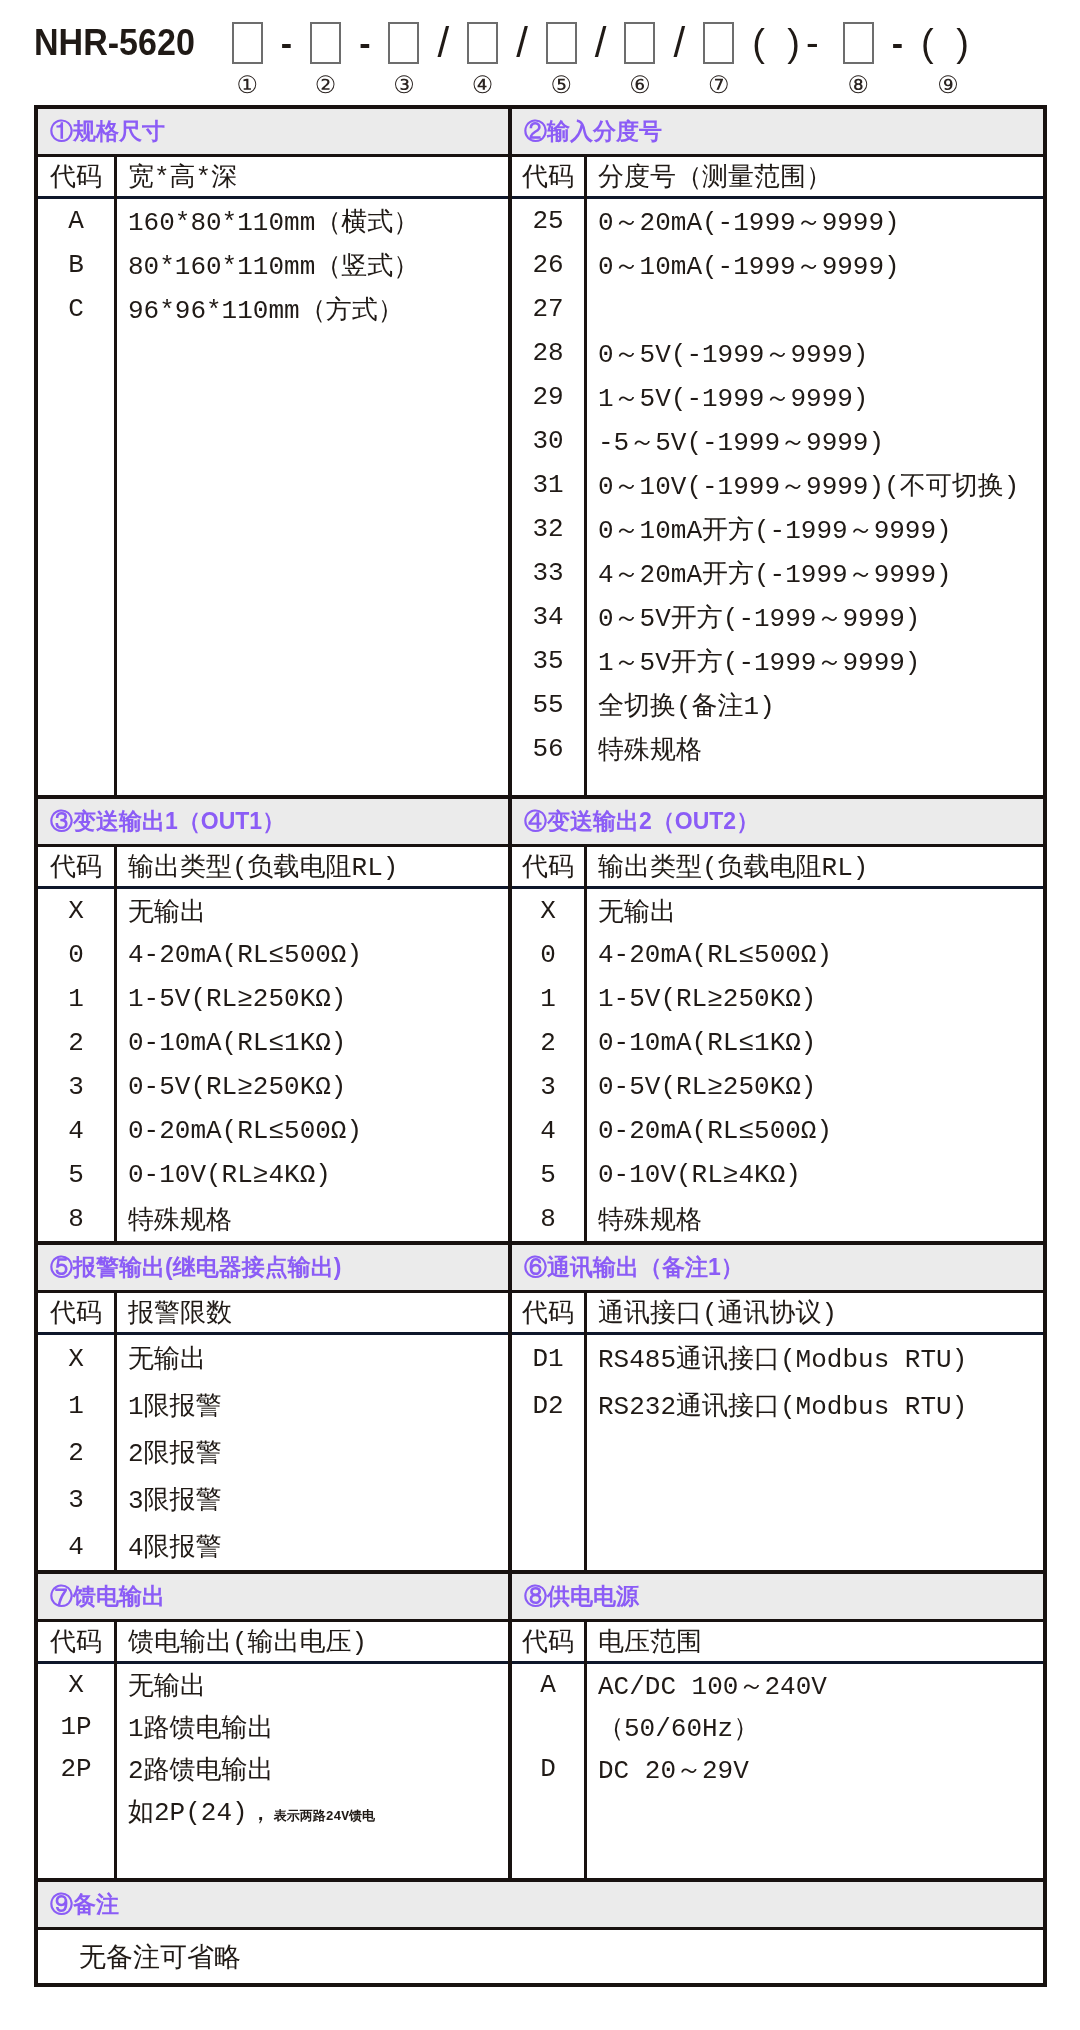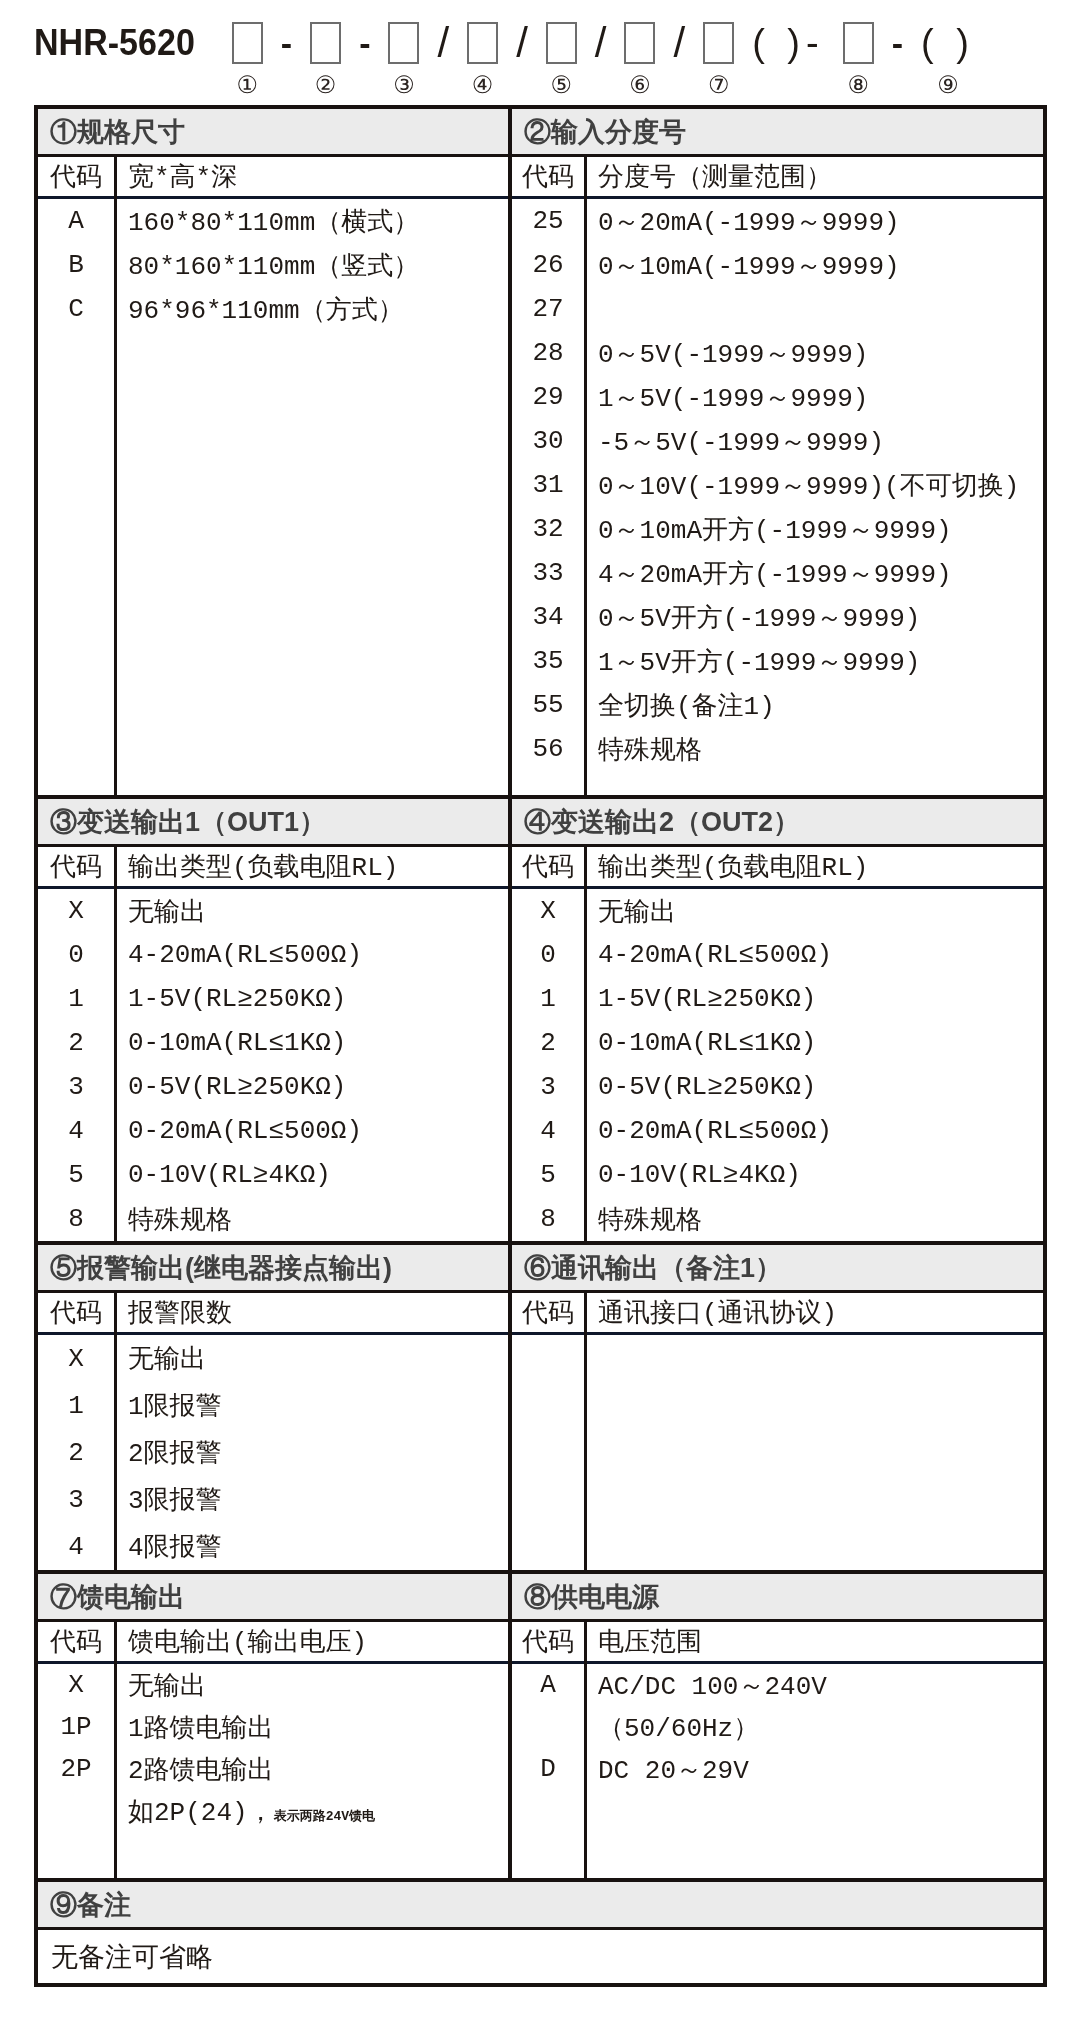--- a/index.html
+++ b/index.html
@@ -24,41 +24,41 @@
   .spec-table{
     width:1013px;margin:6px 0 0 34px;border:4px solid #181210;box-sizing:border-box;
     font-family:"Liberation Mono","DejaVu Sans Mono",monospace;
   }
   .pair{display:grid;grid-template-columns:470px 1fr;border-bottom:4px solid #181210;}
   .section{display:flex;flex-direction:column;--cw:76px;}
   .section.right{border-left:4px solid #181210;--cw:72px;}
   .sec-title{
     height:48px;box-sizing:border-box;background:#ebebeb;border-bottom:3px solid #181210;
     display:flex;align-items:center;padding:0 8px 0 12px;
-    font-family:"Liberation Sans",sans-serif;font-weight:700;font-size:27px;color:#404040;
+    font-family:"Liberation Sans",sans-serif;font-weight:700;font-size:23px;color:#8b5cf6;
     white-space:nowrap;
   }
   .sec-content{position:relative;flex:1;display:flex;flex-direction:column;}
   .vline{position:absolute;top:0;bottom:0;left:var(--cw);width:3px;background:#181210;}
   .hdr-row{
     height:42px;box-sizing:border-box;display:grid;grid-template-columns:var(--cw) 1fr;
     align-items:center;border-bottom:3px solid #0f172a;font-size:26px;font-weight:400;
   }
   .rows{display:flex;flex-direction:column;flex:1;}
   .row{display:grid;grid-template-columns:var(--cw) 1fr;align-items:center;
     height:var(--rh,44px);flex:0 0 auto;font-size:26px;}
   .code{text-align:center;padding:0 4px;box-sizing:border-box;}
   .txt{padding-left:14px;white-space:nowrap;}
   .txt .small{font-size:13px;font-weight:700;}
   .pair-0 .row{--rh:44px;}  .pair-0 .rows{padding-bottom:24px;}
   .pair-1 .row{--rh:44px;}
   .pair-2 .row{--rh:47px;}
   .pair-3 .row{--rh:42px;}  .pair-3 .section.left .rows{padding-bottom:46px;}
   .full-note .sec-title{height:48px;}
-  .note-row{height:53px;display:flex;align-items:center;padding-left:13px;font-size:27px;}
+  .note-row{height:53px;display:flex;align-items:center;padding-left:13px;font-size:27px;margin-left:28px;}
 </style>
 </head>
 <body>
 
 <div class="model-line" id="model-line">
     <div class="tok model-label">
       <div class="sym">NHR-5620</div>
       <div class="num"></div>
     </div>
     <div class="tok">
@@ -361,20 +361,30 @@
         </div>
       </div>
       <div class="section right">
         <div class="sec-title">⑥通讯输出（备注1）</div>
         <div class="sec-content">
           <div class="vline"></div>
           <div class="hdr-row">
             <div class="code">代码</div>
             <div class="txt">通讯接口(通讯协议)</div>
           </div>
+          <div class="rows">
+            <div class="row">
+              <div class="code">D1</div>
+              <div class="txt"><span>RS485通讯接口(Modbus RTU)</span></div>
+            </div>
+            <div class="row">
+              <div class="code">D2</div>
+              <div class="txt"><span>RS232通讯接口(Modbus RTU)</span></div>
+            </div>
+          </div>
         </div>
       </div>
     </div>
     <div class="pair pair-3">
       <div class="section left">
         <div class="sec-title">⑦馈电输出</div>
         <div class="sec-content">
           <div class="vline"></div>
           <div class="hdr-row">
             <div class="code">代码</div>

